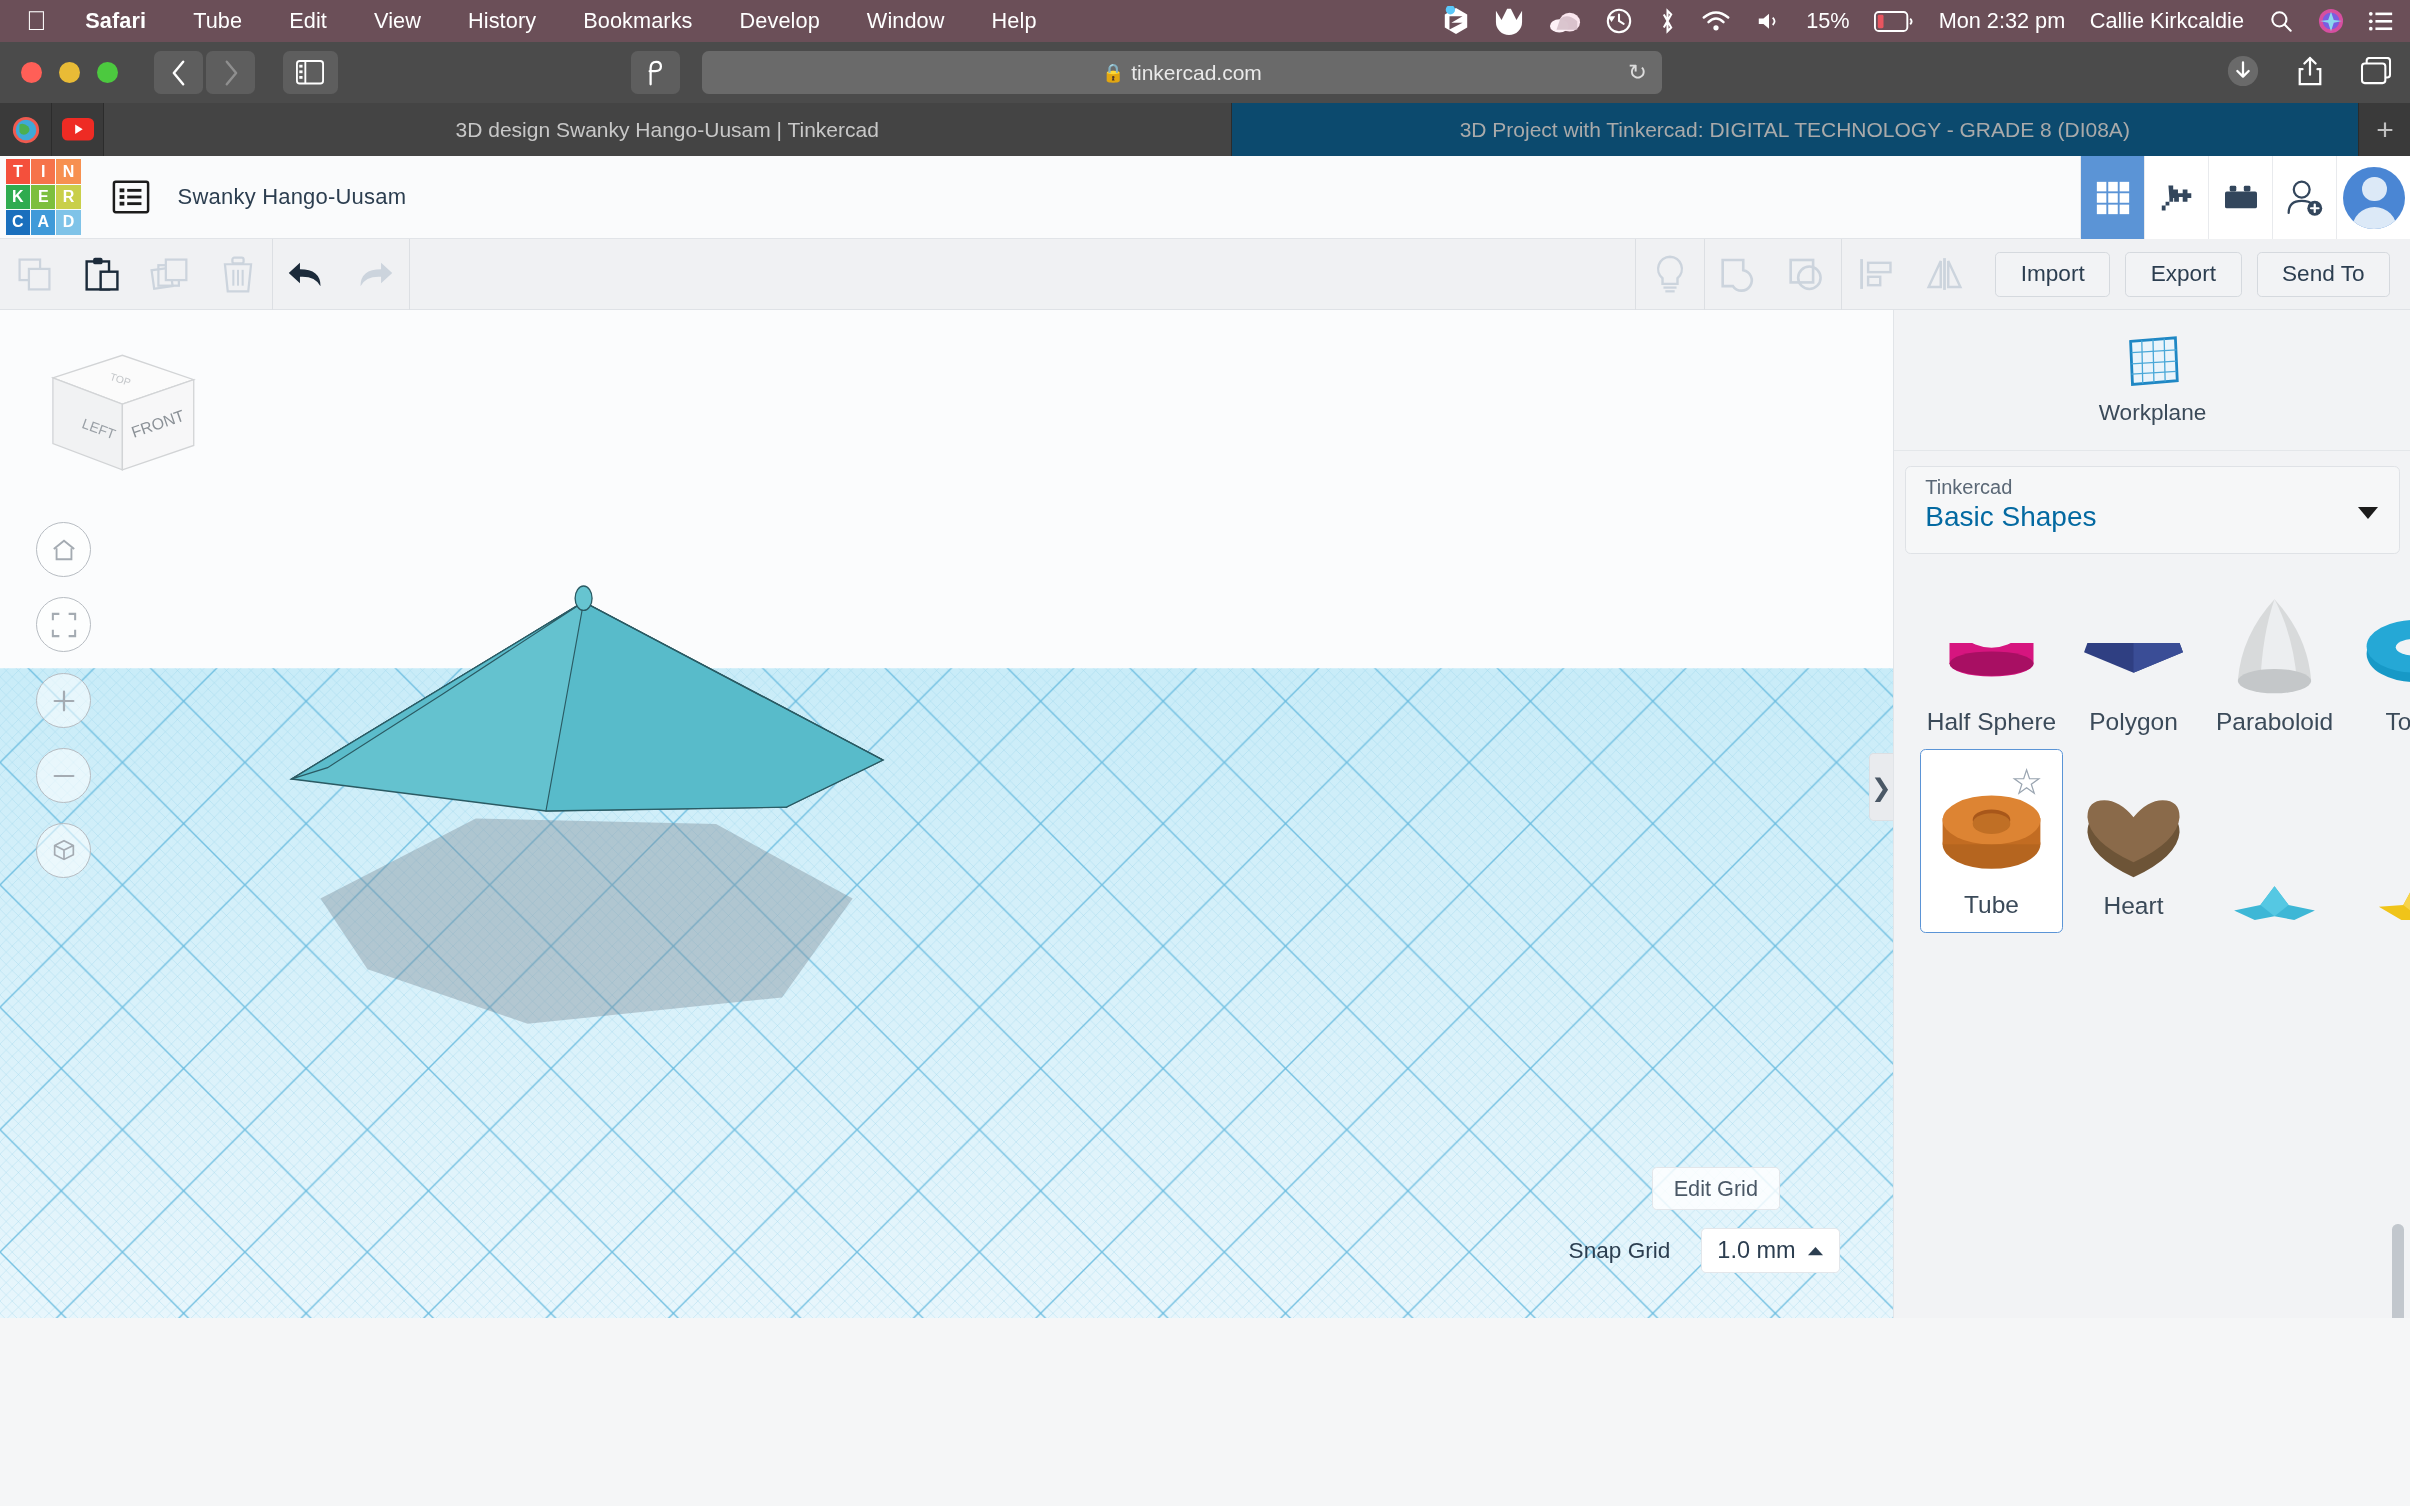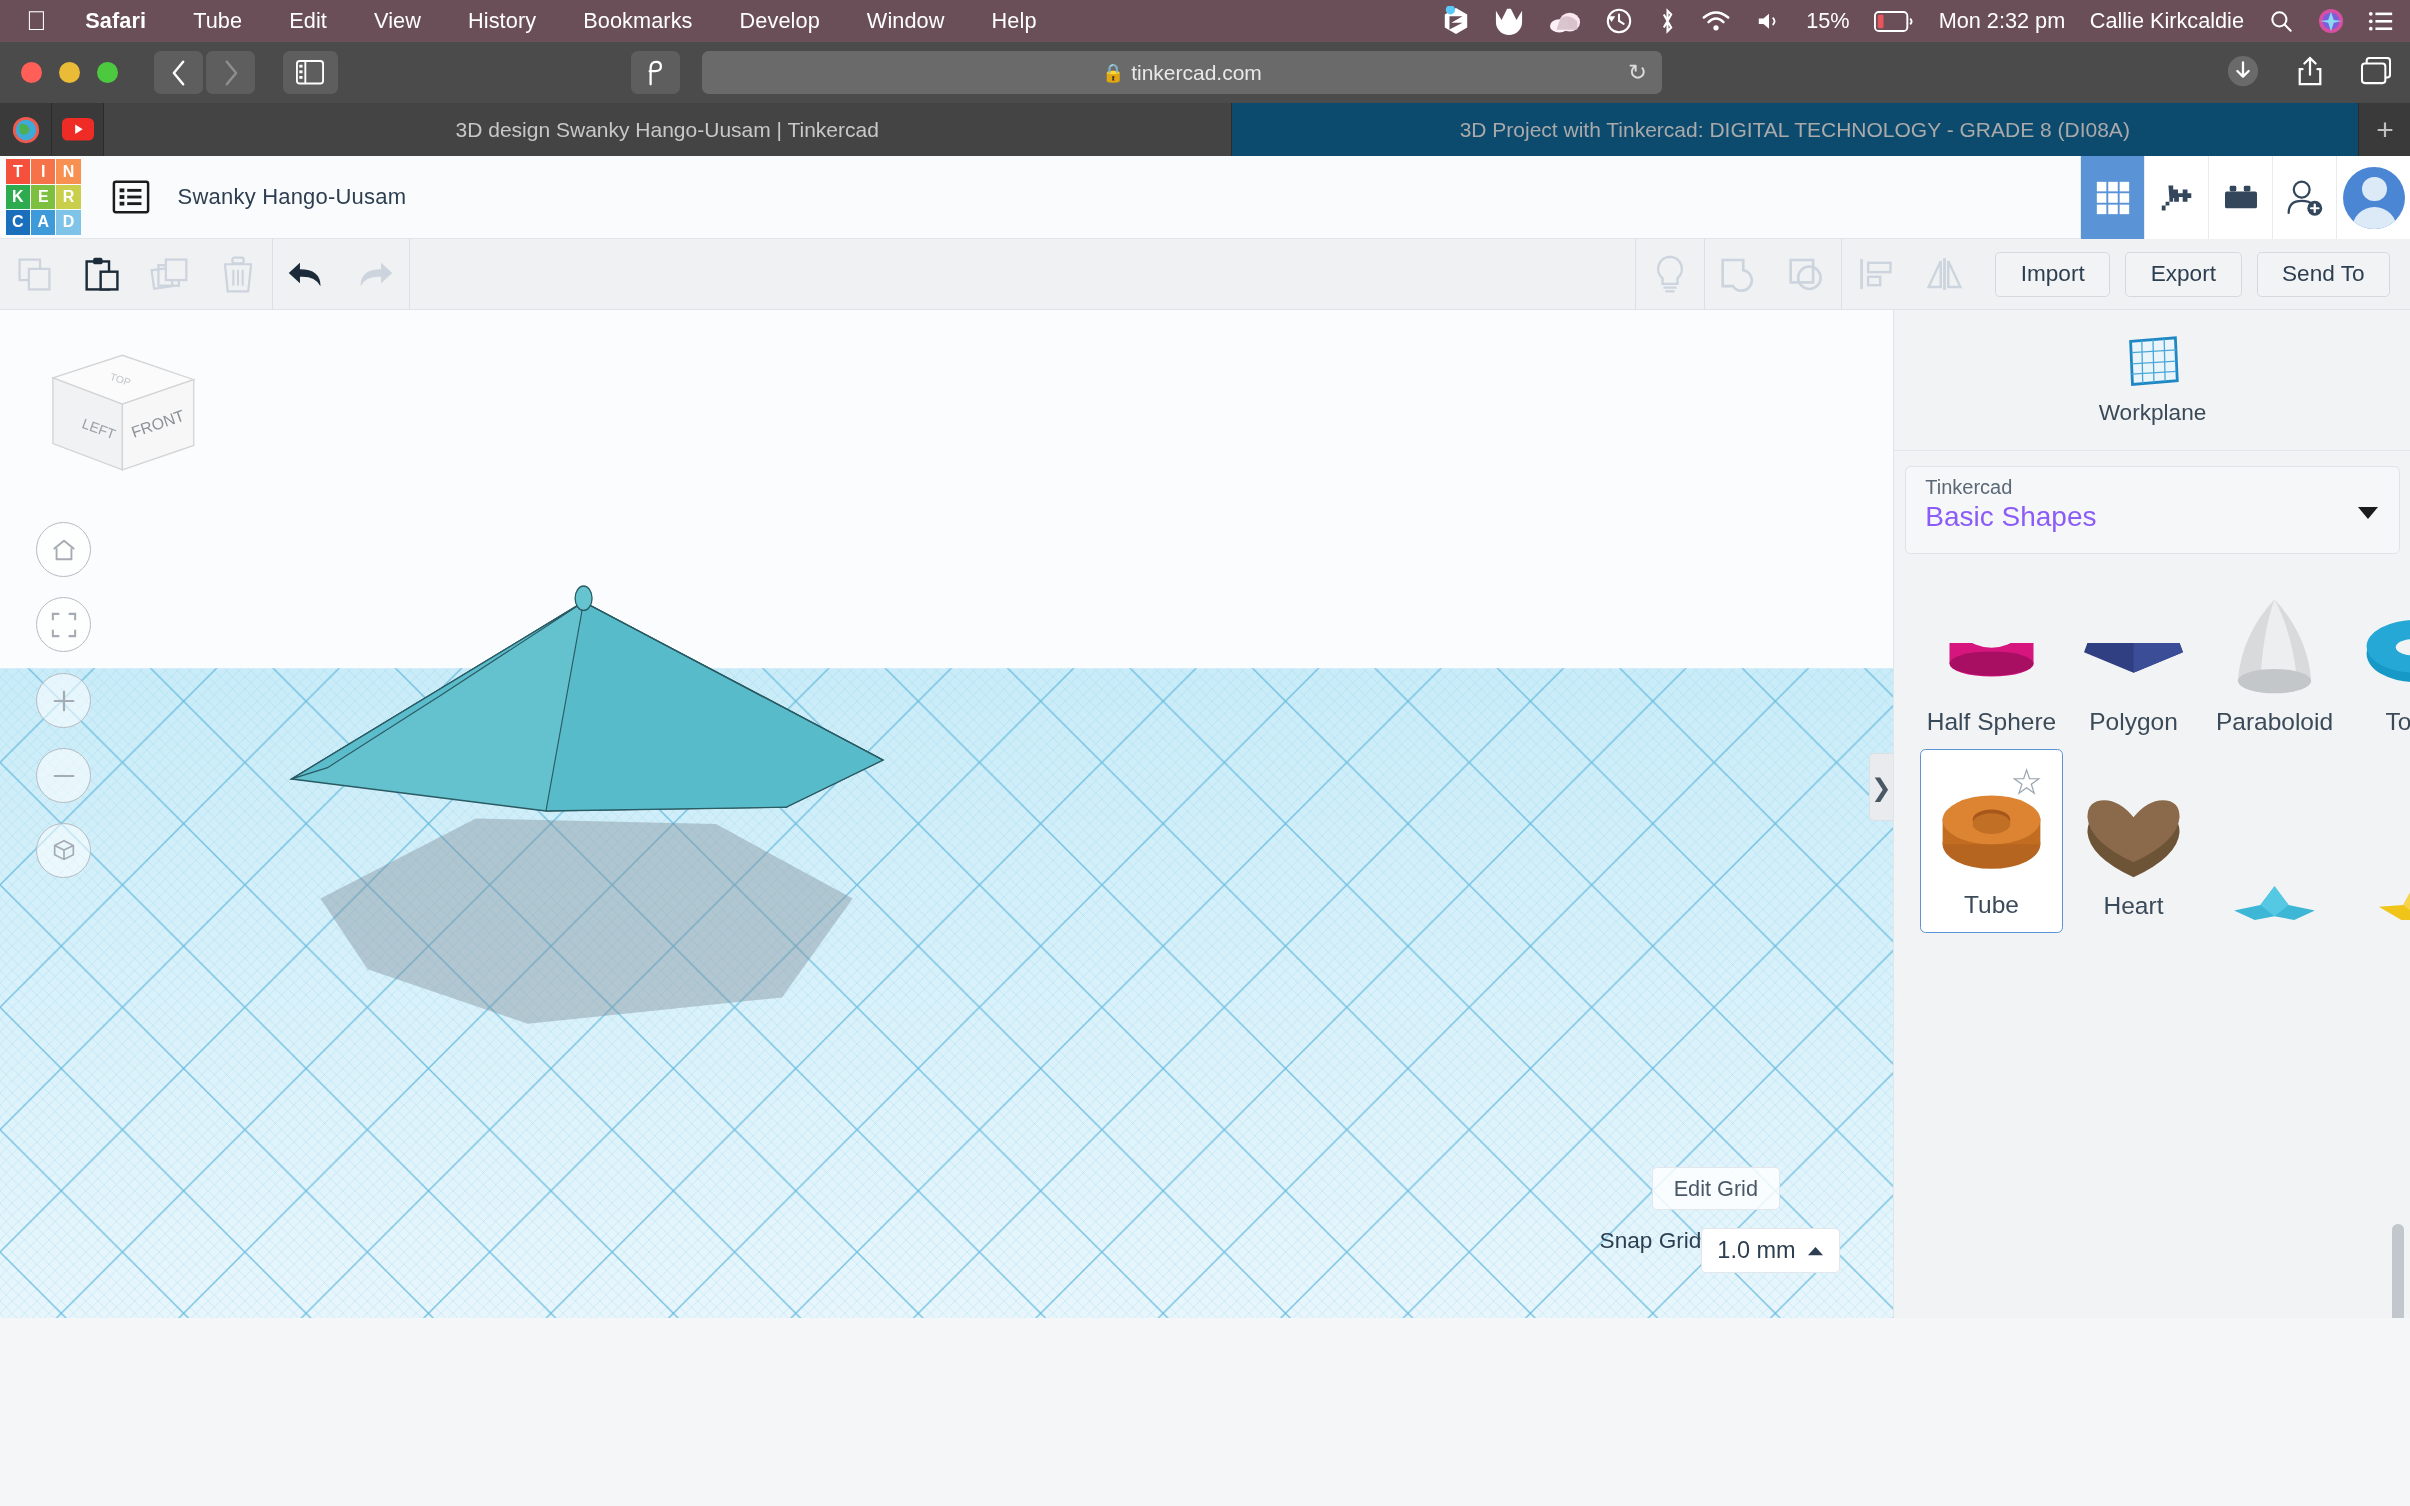--- a/index.html
+++ b/index.html
@@ -135,21 +135,21 @@
   
   #workplane { position:absolute; left:0; bottom:0; width:1893px; height:678px; }
 
   
   #editgrid-btn {
     position:absolute; right:113px; bottom:108px; height:43px; padding:0 21px;
     background:rgba(255,255,255,.82); border:0.9px solid #e3e6ea; border-radius:4.7px;
     color:#4a5866; font-size:21.7px; display:flex; align-items:center;
   }
   #snapgrid-row {
-    position:absolute; right:53px; bottom:45px; display:flex; gap:0;
+    position:absolute; right:53px; bottom:45px; display:flex; align-items:center; gap:31px;
   }
   #snapgrid-label { color:#2c3e50; font-size:22.6px; }
   #snapgrid-val {
     height:45px; padding:0 15px; background:#ffffff; border:0.9px solid #e3e6ea; border-radius:4.7px;
     color:#2c3e50; font-size:23.5px; display:flex; align-items:center; gap:11.3px;
   }
 
   
   #panel-handle {
     position:absolute; right:0; top:443px; width:24.5px; height:68px;
@@ -163,21 +163,21 @@
            display:flex; flex-direction:column; }
   #panel-tools { height:141px; display:flex; border-bottom:0.9px solid #e4e7ea; }
   .ptool { flex:1; display:flex; flex-direction:column; align-items:center; justify-content:center; gap:9.4px; }
   .ptool span { font-size:22.6px; color:#3b4a59; }
   #panel-select {
     margin:15px 11.3px 0 11.3px; height:88px; background:#f6f7f8;
     border:0.9px solid #dfe2e6; border-radius:5.6px; padding:9.4px 19px 0 19px;
     position:relative;
   }
   #panel-select .cat { font-size:20px; color:#5b6876; }
-  #panel-select .sel { font-size:28px; color:#8b5cf6; margin-top:1.9px; }
+  #panel-select .sel { font-size:28px; color:#0369a1; margin-top:1.9px; }
   #panel-select .caret { position:absolute; right:21px; top:40px;
     width:0; height:0; border-left:10.4px solid transparent; border-right:10.4px solid transparent;
     border-top:12.2px solid #1c1c1c; }
   #shape-grid {
     flex:1; margin-top:11.3px; display:grid; grid-template-columns:1fr 1fr 1fr 1fr;
     grid-auto-rows:184px; overflow:hidden; position:relative; padding:0 26px;
   }
   .shape-cell { display:flex; flex-direction:column; align-items:center; justify-content:flex-end;
                 position:relative; padding-bottom:13px; }
   .shape-cell.selected { background:#fff; border:1.4px solid #5b94d6; border-radius:5.6px; }

